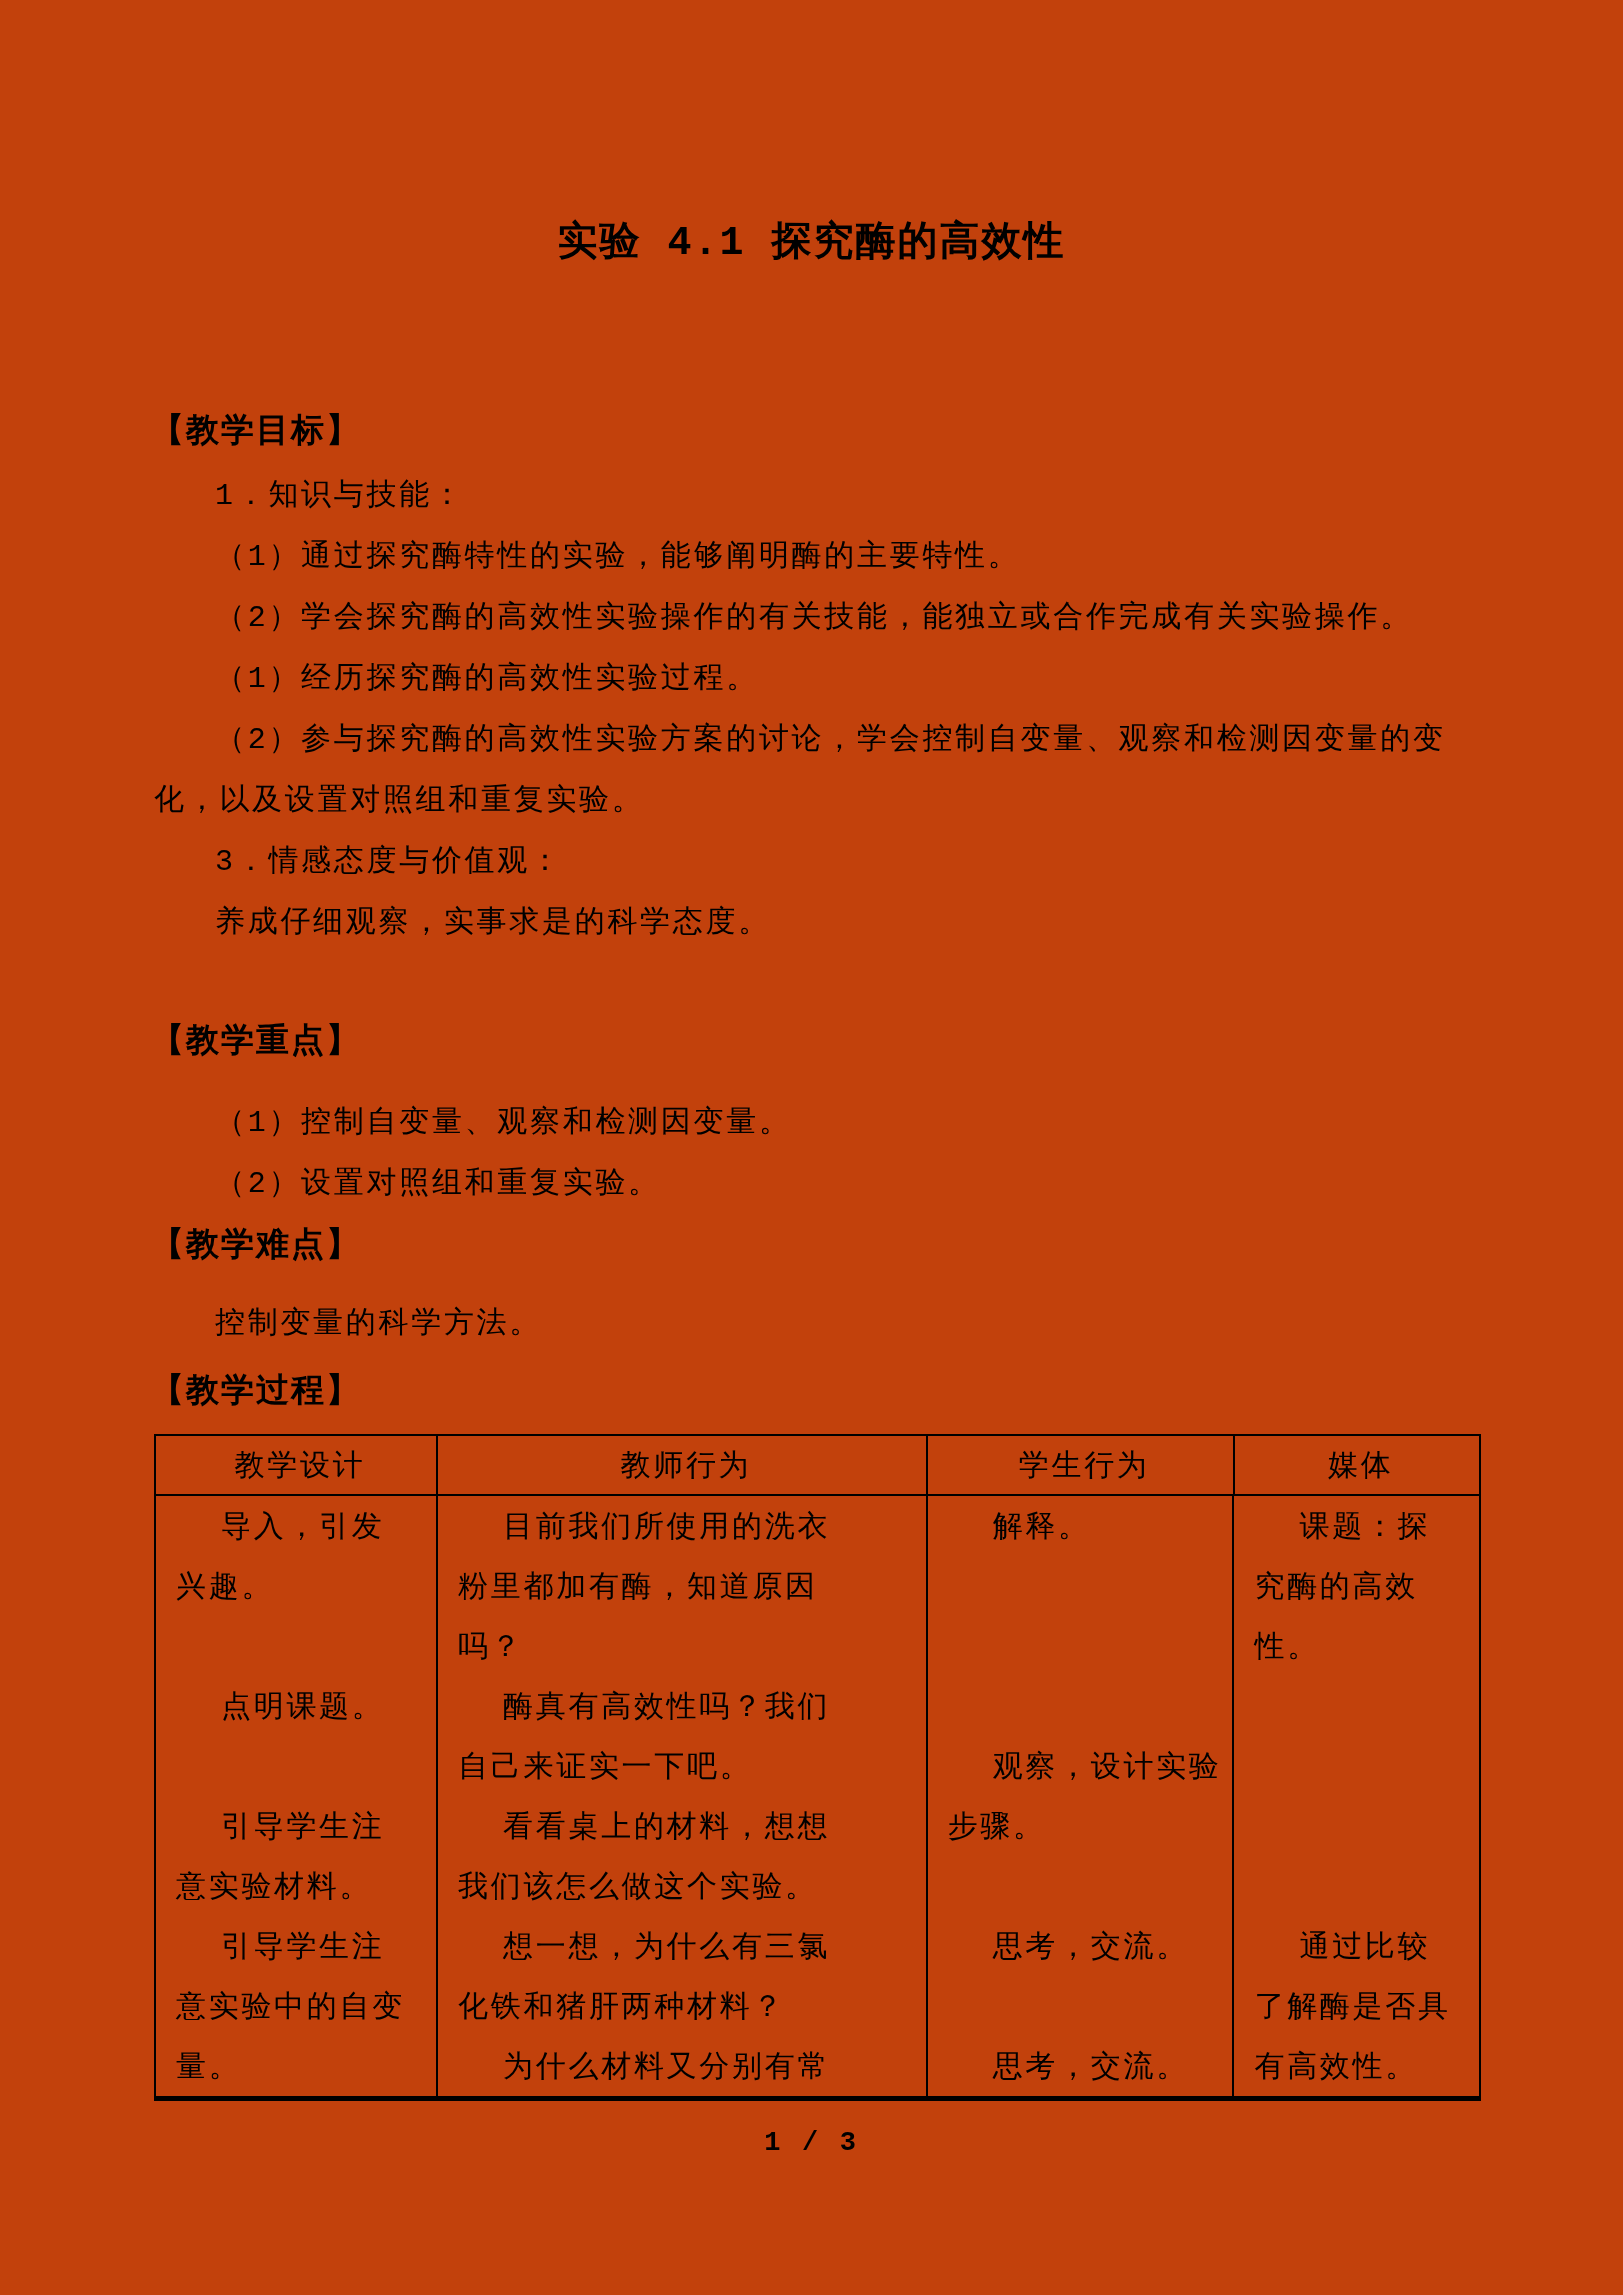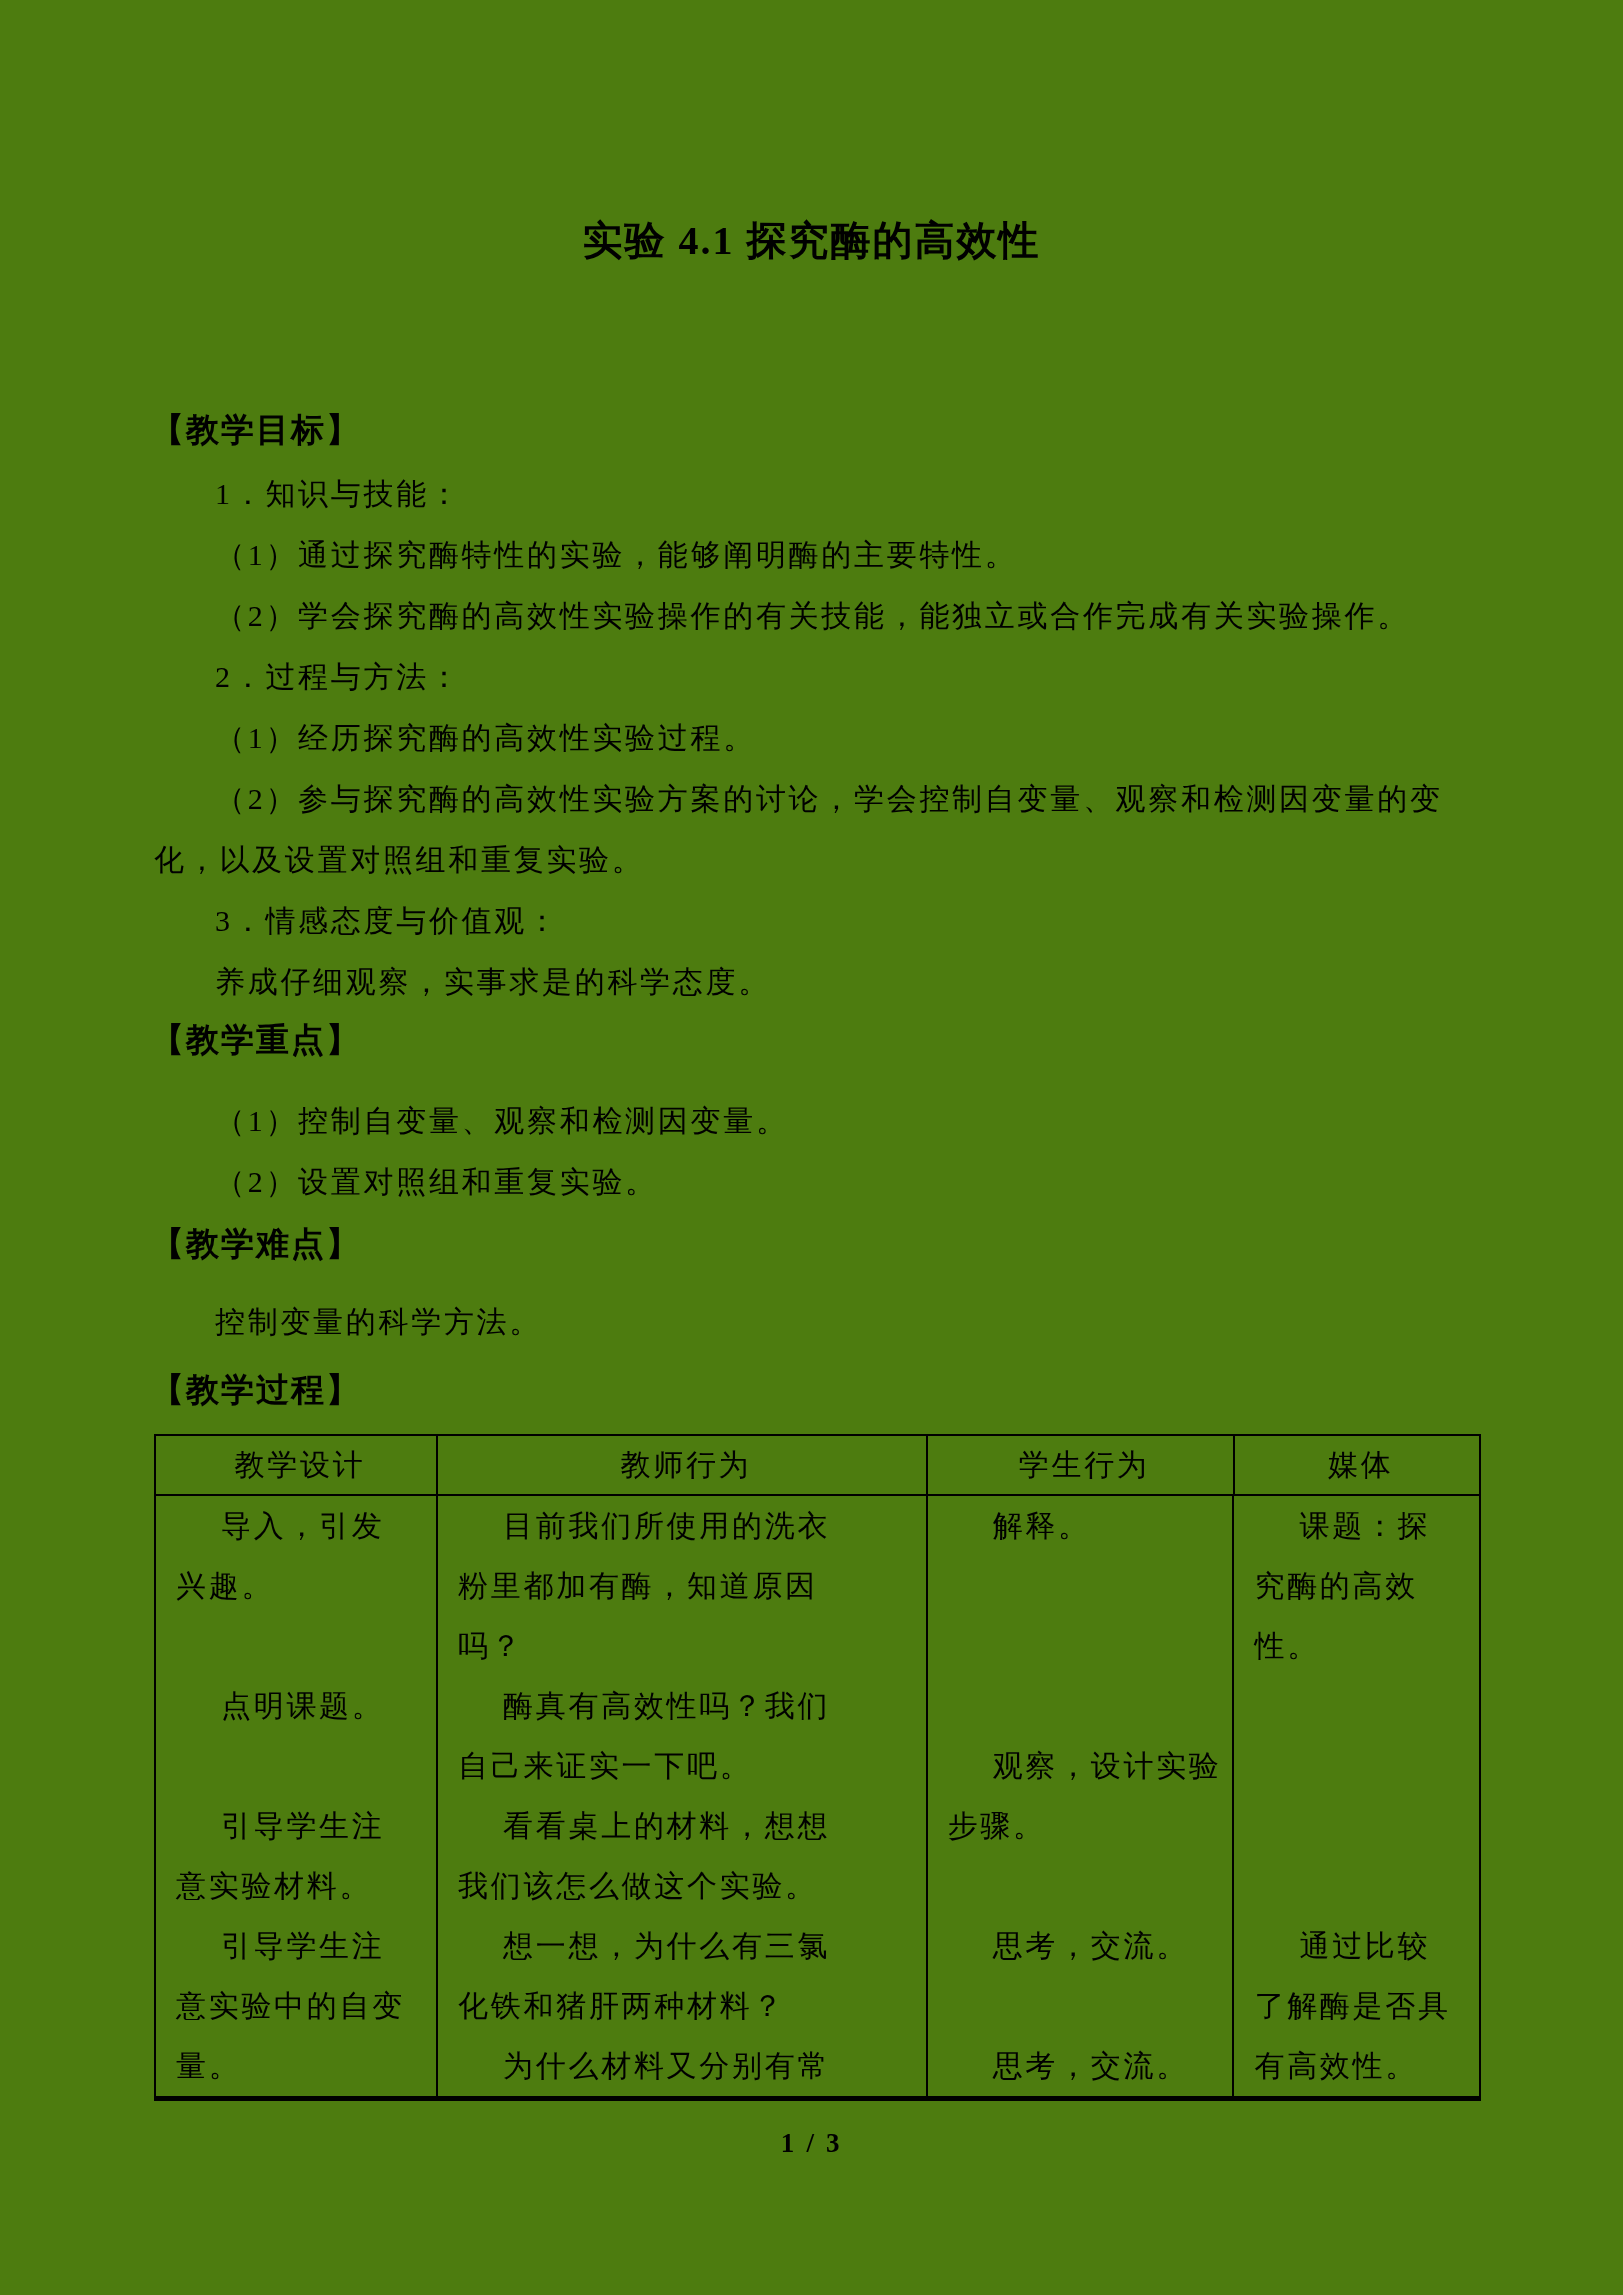--- a/index.html
+++ b/index.html
@@ -1,23 +1,23 @@
 <!DOCTYPE html>
 <html style="font-size:11px"><head>
 <meta charset="utf-8">
 <style>
   * { box-sizing: border-box; margin: 0; padding: 0; }
   html, body { background: #ffffff; }
   .page {
     position: relative;
     width: 1623px;
     height: 2295px;
-    background: #4d7c0f;
+    background: #c2410c;
     color: #000000;
-    font-family: Liberation Serif, serif;
+    font-family: Liberation Mono, monospace;
     overflow: hidden;
   }
   .title {
     position: absolute;
     top: 213px;
     left: 0;
     width: 100%;
     text-align: center;
     font-size: 40px;
     font-weight: 700;
@@ -104,21 +104,20 @@
 <div class="page">
 
   <div class="title">实验 4.1 探究酶的高效性</div>
 
   <div class="sec-head" id="h-objectives">【教学目标】</div>
 
   <div class="lines" id="objectives-lines">
     <div class="line indent">1．知识与技能：</div>
     <div class="line indent">（1）通过探究酶特性的实验，能够阐明酶的主要特性。</div>
     <div class="line indent">（2）学会探究酶的高效性实验操作的有关技能，能独立或合作完成有关实验操作。</div>
-    <div class="line indent">2．过程与方法：</div>
     <div class="line indent">（1）经历探究酶的高效性实验过程。</div>
     <div class="line indent">（2）参与探究酶的高效性实验方案的讨论，学会控制自变量、观察和检测因变量的变</div>
     <div class="line">化，以及设置对照组和重复实验。</div>
     <div class="line indent">3．情感态度与价值观：</div>
     <div class="line indent">养成仔细观察，实事求是的科学态度。</div>
   </div>
 
   <div class="sec-head" id="h-keypoints">【教学重点】</div>
 
   <div class="lines" id="keypoints-lines">

